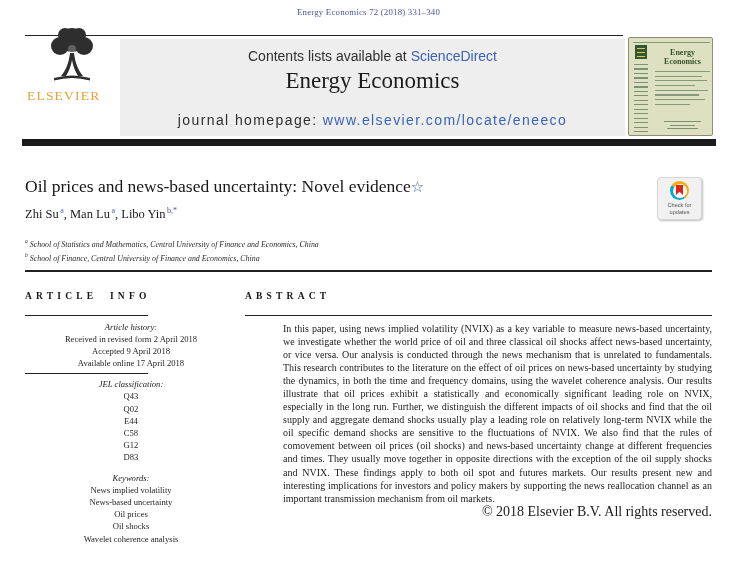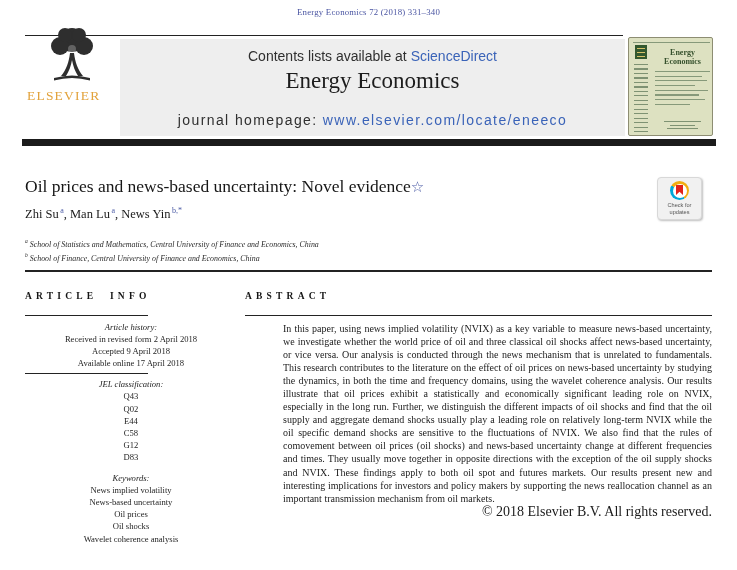--- a/index.html
+++ b/index.html
@@ -184,21 +184,21 @@
   <div class="crossmark">
     <div class="cm-ring">
       <div class="cm-inner">
           <div class="cm-bookmark"></div>
         </div>
     </div>
     <div class="cm-label">Check for updates</div>
   </div>
 
   <div class="authors">
-    <span>Zhi Su</span><sup>a</sup><span class="sep">, </span><span>Man Lu</span><sup>a</sup><span class="sep">, </span><span>News Yin</span><sup>b,*</sup>
+    <span>Zhi Su</span><sup>a</sup><span class="sep">, </span><span>Man Lu</span><sup>a</sup><span class="sep">, </span><span>Libo Yin</span><sup>b,*</sup>
   </div>
 
   <div class="affiliations">
     <div><sup>a</sup><span>School of Statistics and Mathematics, Central University of Finance and Economics, China</span></div>
     <div><sup>b</sup><span>School of Finance, Central University of Finance and Economics, China</span></div>
   </div>
 
   <div class="rule full-rule"></div>
 
   <div class="sec-heading info-heading">ARTICLE INFO</div>

